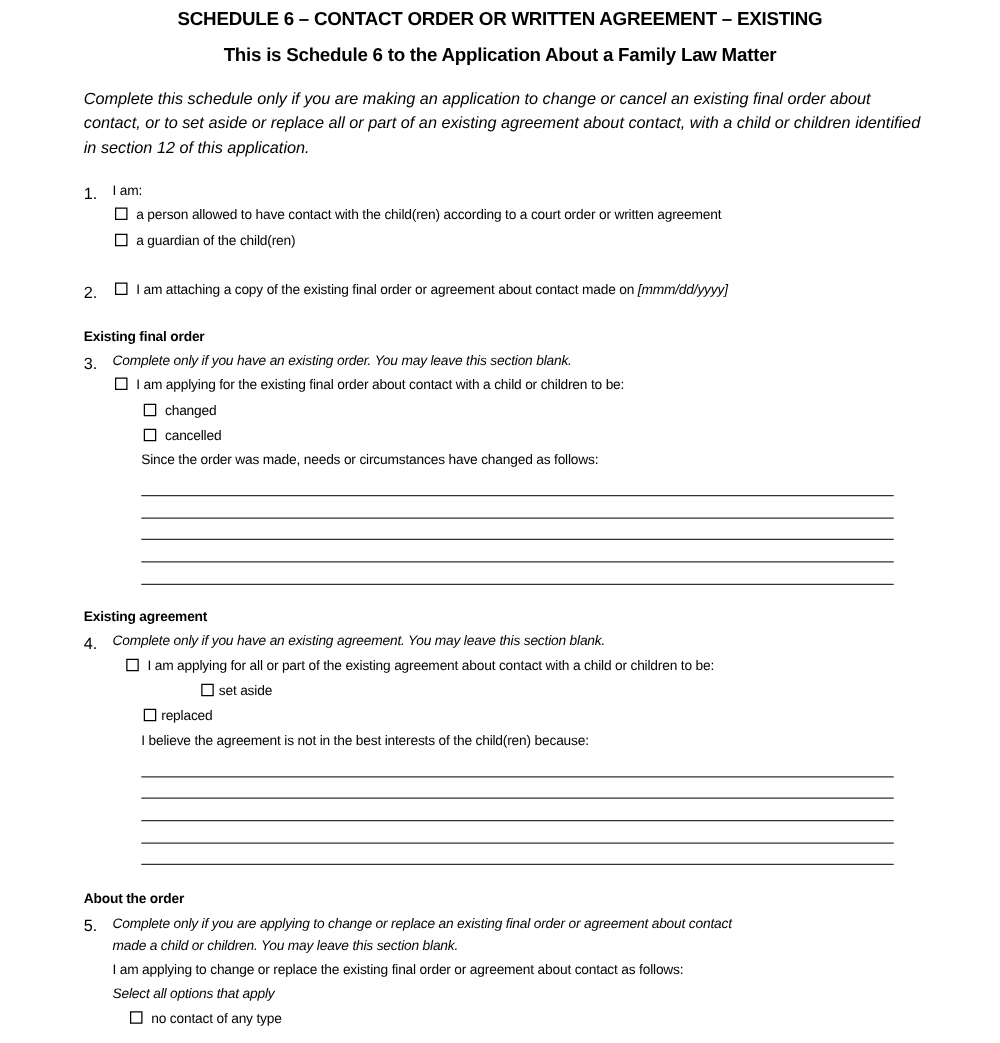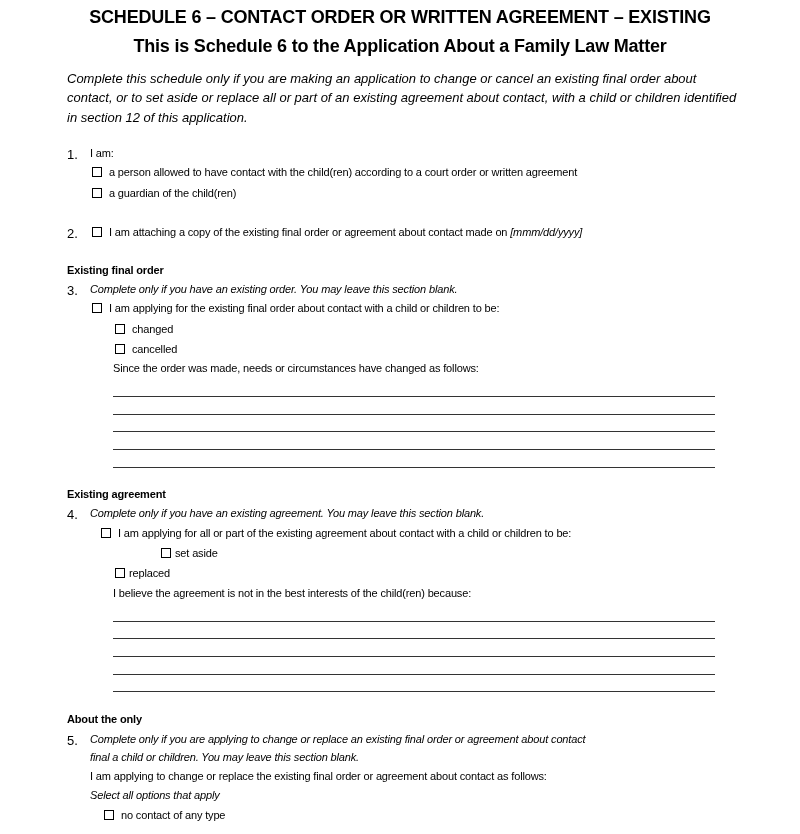--- a/index.html
+++ b/index.html
@@ -1,21 +1,21 @@
 <!DOCTYPE html>
 <html><head>
 <meta charset="utf-8">
 <style>
   html, body { margin: 0; padding: 0; background: #ffffff; }
   body {
     width: 800px; height: 834px; position: relative; overflow: hidden;
     font-family: "Liberation Sans", sans-serif; color: #000; font-size: 13px;
   }
   .abs { position: absolute; white-space: nowrap; }
-  .title { font-weight: bold; font-size: 18px; left: 0; width: 800px; text-align: center; letter-spacing: -0.2px; }
+  .title { font-weight: bold; font-size: 15px; left: 0; width: 800px; text-align: center; letter-spacing: -0.2px; }
   .intro { font-style: italic; font-size: 13px; line-height: 19.3px; left: 67px; width: 670px; white-space: normal; }
   .num { font-size: 13px; }
   .it { font-style: italic; }
   .bold { font-weight: bold; }
   .cb { display: inline-block; width: 10px; height: 10px; border: 1px solid #000; vertical-align: -1px; margin-right: 7px; box-sizing: border-box; }
   .line { position: absolute; left: 113px; width: 602px; height: 0; border-top: 1px solid #333; }
   .lbl { font-size: 11px; letter-spacing: -0.15px; }
 </style>
 </head>
 <body>
@@ -71,21 +71,21 @@
 <div class="abs lbl" style="left:115px; top:567px;">
   <span class="cb" style="margin-right:4px;"></span><span>replaced</span>
 </div>
 <div class="abs lbl" style="left:113px; top:587px;">I believe the agreement is not in the best interests of the child(ren) because:</div>
 <div class="line" style="top:621px;"></div>
 <div class="line" style="top:638px;"></div>
 <div class="line" style="top:656px;"></div>
 <div class="line" style="top:674px;"></div>
 <div class="line" style="top:691px;"></div>
 
-<div class="abs bold lbl" style="left:67px; top:713px;">About the only</div>
+<div class="abs bold lbl" style="left:67px; top:713px;">About the order</div>
 <div class="abs num" style="left:67px; top:733px;">5.</div>
 <div class="abs it lbl" style="left:90px; top:733px;">Complete only if you are applying to change or replace an existing final order or agreement about contact</div>
-<div class="abs it lbl" style="left:90px; top:751px;">final a child or children. You may leave this section blank.</div>
+<div class="abs it lbl" style="left:90px; top:751px;">made a child or children. You may leave this section blank.</div>
 <div class="abs lbl" style="left:90px; top:770px;">I am applying to change or replace the existing final order or agreement about contact as follows:</div>
 <div class="abs it lbl" style="left:90px; top:789px;">Select all options that apply</div>
 <div class="abs lbl" style="left:92px; top:809px;padding-left:12px;">
   <span class="cb"></span><span>no contact of any type</span>
 </div>
 
 </body></html>

